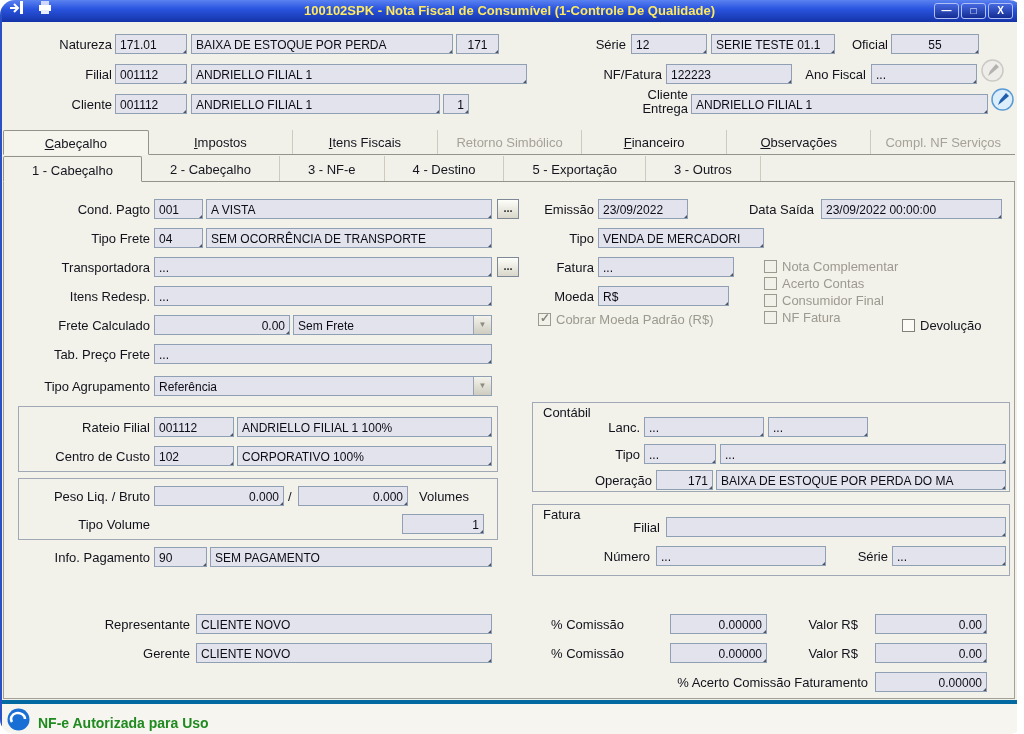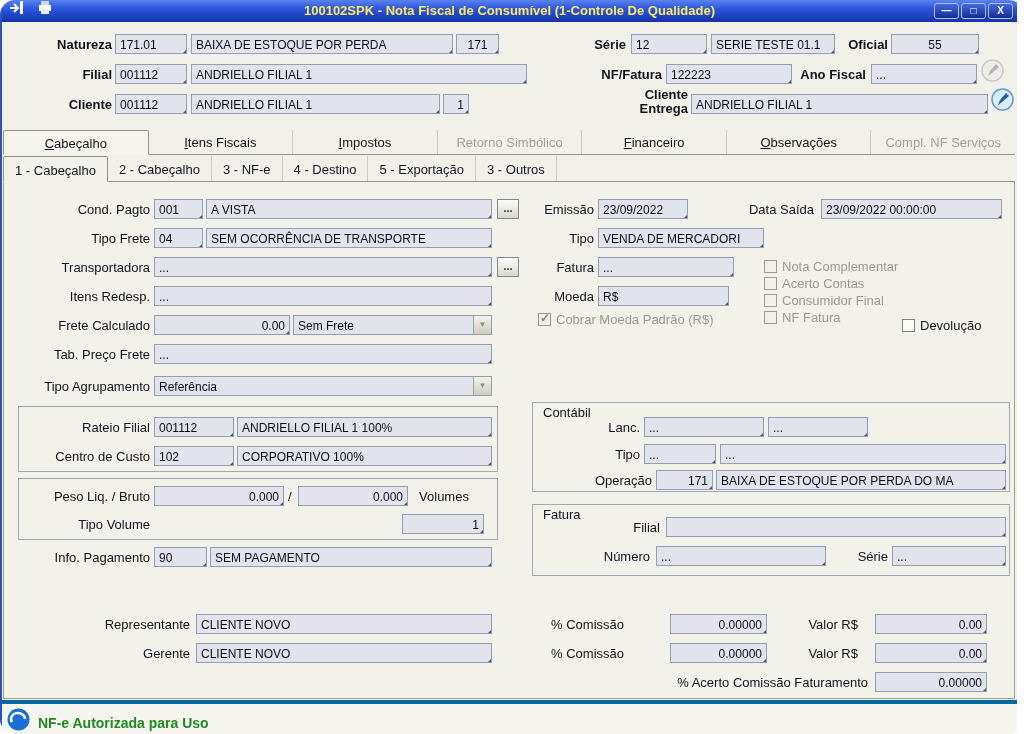--- a/index.html
+++ b/index.html
@@ -15,21 +15,21 @@
   .tb-icon { width:18px; height:20px; display:inline-flex; align-items:center; justify-content:center; }
   .title { position:absolute; left:0; right:0; top:3px; text-align:center; color:#ffe95e;
     font-weight:bold; font-size:13px; }
   .winbtns { position:absolute; right:4px; top:3px; display:flex; gap:2px; }
   .winbtn { width:25px; height:16px; background:linear-gradient(180deg,#4668e0,#122c92);
     border:1px solid #b0c0f5; border-radius:3px; color:#fff; font-size:10px; font-weight:bold;
     text-align:center; line-height:13px; cursor:default; }
 
   
   .lbl { position:absolute; font-size:13px; color:#12121c; text-align:right; white-space:nowrap; }
-  .lbl.b { font-weight:bold; }
+  .lbl.b { font-weight:normal; }
   .lbl.l { text-align:left; }
   .lbl.wrap { white-space:normal; line-height:14px; }
   .fld { position:absolute; height:20px; background:#e3e3ee; border:1px solid #8fa0b5;
     font-size:12px; color:#0c0c14; padding:3px 4px 0; white-space:nowrap; overflow:hidden; line-height:14px; }
   .fld::after { content:""; position:absolute; right:-1px; bottom:-1px; border-style:solid;
     border-width:0 0 5px 5px; border-color:transparent transparent #4a5568 transparent; }
   .fld.ra { text-align:right; }
   .fld.ctr { text-align:center; }
   .fld.nn::after { display:none; }
   .dots { position:absolute; width:22px; height:20px; background:linear-gradient(180deg,#fefefa,#d9d7ca);
@@ -50,21 +50,21 @@
   .tab { flex:1; position:relative; text-align:center; padding-top:5px; font-size:13px; color:#15151f;
     border-right:1px solid #cecbbe; cursor:default; }
   .tab:last-child { border-right:none; }
   .tab.active { background:#f5f4ed; border:1px solid #94928a; border-bottom:1px solid #f5f4ed;
     border-radius:2px 2px 0 0; margin-bottom:-1px; z-index:2; }
   .tab.disabled { color:#a5a298; }
   .tab span { display:block; }
   .tab:not(.disabled) span::first-letter { text-decoration:underline; }
   .substrip { position:absolute; left:1px; top:156px; width:1012px; height:26px; display:flex;
     border-bottom:1px solid #94928a; }
-  .subtab { position:relative; padding:6px 11px 0; font-size:13px; color:#15151f;
+  .subtab { position:relative; padding:6px 28px 0; font-size:13px; color:#15151f;
     border-right:1px solid #cecbbe; cursor:default; }
   .subtab.active { background:#f2f1ea; border:1px solid #94928a; border-bottom:1px solid #f2f1ea;
     border-radius:2px 2px 0 0; margin-bottom:-1px; z-index:2; }
   .panel { position:absolute; left:1px; top:182px; width:1012px; height:517px; background:#f2f1ea;
     border:1px solid #a3a195; border-top:none; }
 
   
   .cb { position:absolute; display:flex; align-items:center; gap:5px; font-size:13px; color:#15151f; height:16px; }
   .cb .box { width:13px; height:13px; border:1px solid #80827a; background:#fcfbf5; position:relative; flex:0 0 13px; }
   .cb .box .mark { position:absolute; left:1px; top:-3px; font-size:12px; color:#85857b; font-weight:bold; }
@@ -146,24 +146,24 @@
           <circle cx="12.5" cy="12.5" r="10.5" fill="#dceefb" stroke="#5b9bd5" stroke-width="1.5"></circle>
           <path d="M8 18 L10 13 L16 6 L19 9 L12 15 Z" fill="#1f5fae"></path>
         </svg>
   </span>
 
   <div class="tabstrip">
     <div class="tab active">
           <span>Cabeçalho</span>
         </div>
     <div class="tab">
+          <span>Impostos</span>
+        </div>
+    <div class="tab">
           <span>Itens Fiscais</span>
-        </div>
-    <div class="tab">
-          <span>Impostos</span>
         </div>
     <div class="tab disabled">
           <span>Retorno Simbólico</span>
         </div>
     <div class="tab">
           <span>Financeiro</span>
         </div>
     <div class="tab">
           <span>Observações</span>
         </div>

